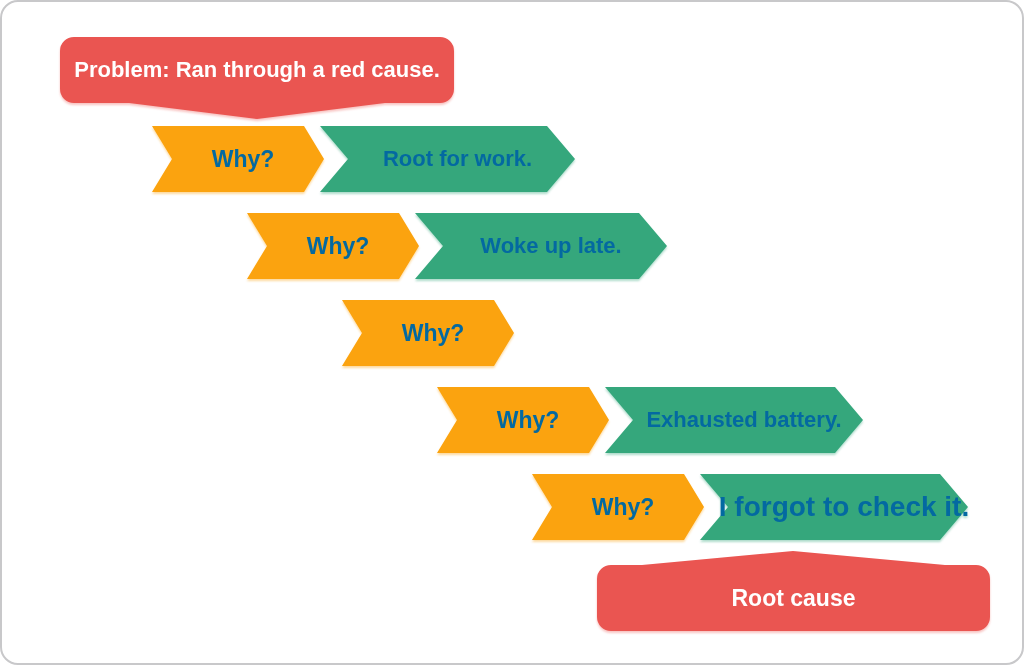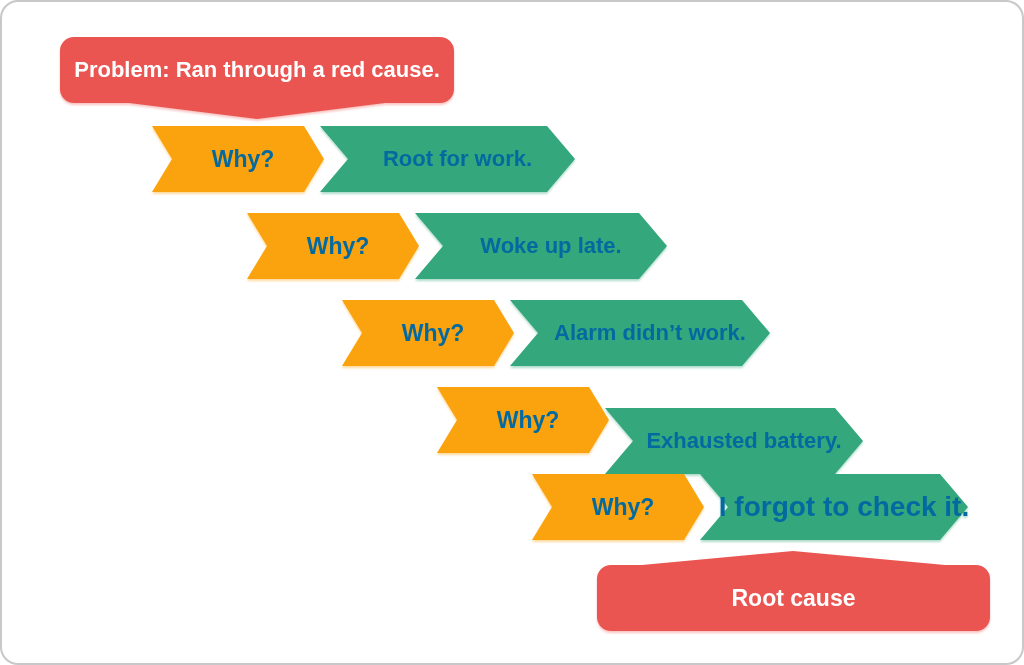--- a/index.html
+++ b/index.html
@@ -71,34 +71,28 @@
     </svg>
     <div class="arrow-label answer-label-box">Woke up late.</div>
   </div>
 
   <div class="arrow orange-shadow" style="left:340px;top:298px;">
     <svg class="shape-svg" width="172" height="66" viewBox="0 0 172 66">
       <polygon points="0,0 152,0 172,33 152,66 0,66 20,33" fill="#FBA30F"></polygon>
     </svg>
     <div class="arrow-label why-label-box">Why?</div>
   </div>
-  <div class="arrow green-shadow" style="left:508px;top:298px;">
-    <svg class="shape-svg" width="260" height="66" viewBox="0 0 260 66">
-      <polygon points="0,0 232,0 260,33 232,66 0,66 28,33" fill="#35A77C"></polygon>
-    </svg>
-    <div class="arrow-label answer-label-box">Alarm didn’t work.</div>
-  </div>
 
   <div class="arrow orange-shadow" style="left:435px;top:385px;">
     <svg class="shape-svg" width="172" height="66" viewBox="0 0 172 66">
       <polygon points="0,0 152,0 172,33 152,66 0,66 20,33" fill="#FBA30F"></polygon>
     </svg>
     <div class="arrow-label why-label-box">Why?</div>
   </div>
-  <div class="arrow green-shadow" style="left:603px;top:385px;margin-top:21px;">
+  <div class="arrow green-shadow" style="left:603px;top:385px;">
     <svg class="shape-svg" width="258" height="66" viewBox="0 0 258 66">
       <polygon points="0,0 230,0 258,33 230,66 0,66 28,33" fill="#35A77C"></polygon>
     </svg>
     <div class="arrow-label answer-label-box">Exhausted battery.</div>
   </div>
 
   <div class="arrow orange-shadow" style="left:530px;top:472px;">
     <svg class="shape-svg" width="172" height="66" viewBox="0 0 172 66">
       <polygon points="0,0 152,0 172,33 152,66 0,66 20,33" fill="#FBA30F"></polygon>
     </svg>

